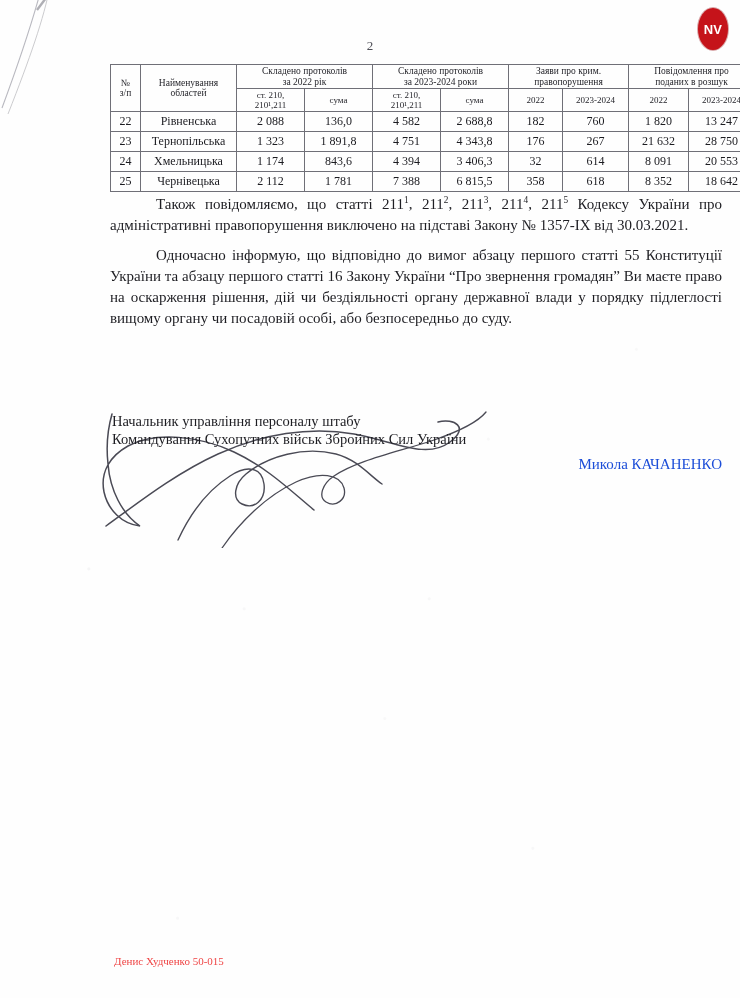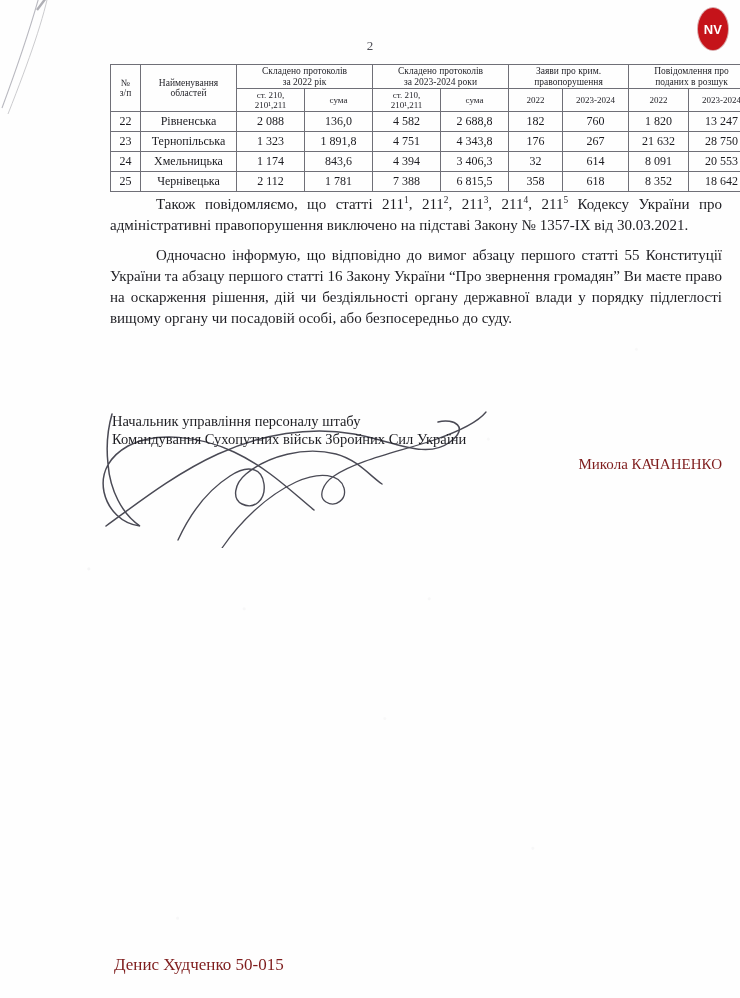--- a/index.html
+++ b/index.html
@@ -156,40 +156,40 @@
     line-height: 1.25;
     color: #1d1d22;
     position: relative;
     z-index: 2;
   }
   .sig-name {
     position: absolute;
     top: 44px;
     right: 0;
     font-size: 15px;
-    color: #7f1d1d;
+    color: #1d4ed8;
     z-index: 2;
   }
   .signature-svg {
     position: absolute;
     left: -30px;
     top: -14px;
     width: 560px;
     height: 150px;
     z-index: 1;
     pointer-events: none;
   }
 
   
   .footer-note {
     position: absolute;
     left: 114px;
     top: 955px;
-    font-size: 17px;
-    color: #7f1d1d;
+    font-size: 11px;
+    color: #ef4444;
   }
 </style>
 </head>
 <body>
 
 <div class="page">
 
   <svg class="scan-streaks" viewBox="0 0 150 130" fill="none">
     <path d="M42 -6 C34 24, 22 62, 2 116" stroke="#b9b9c0" stroke-width="1.1" fill="none"></path>
     <path d="M50 -6 C44 26, 30 66, 8 122" stroke="#cccccf" stroke-width="1" fill="none"></path>

